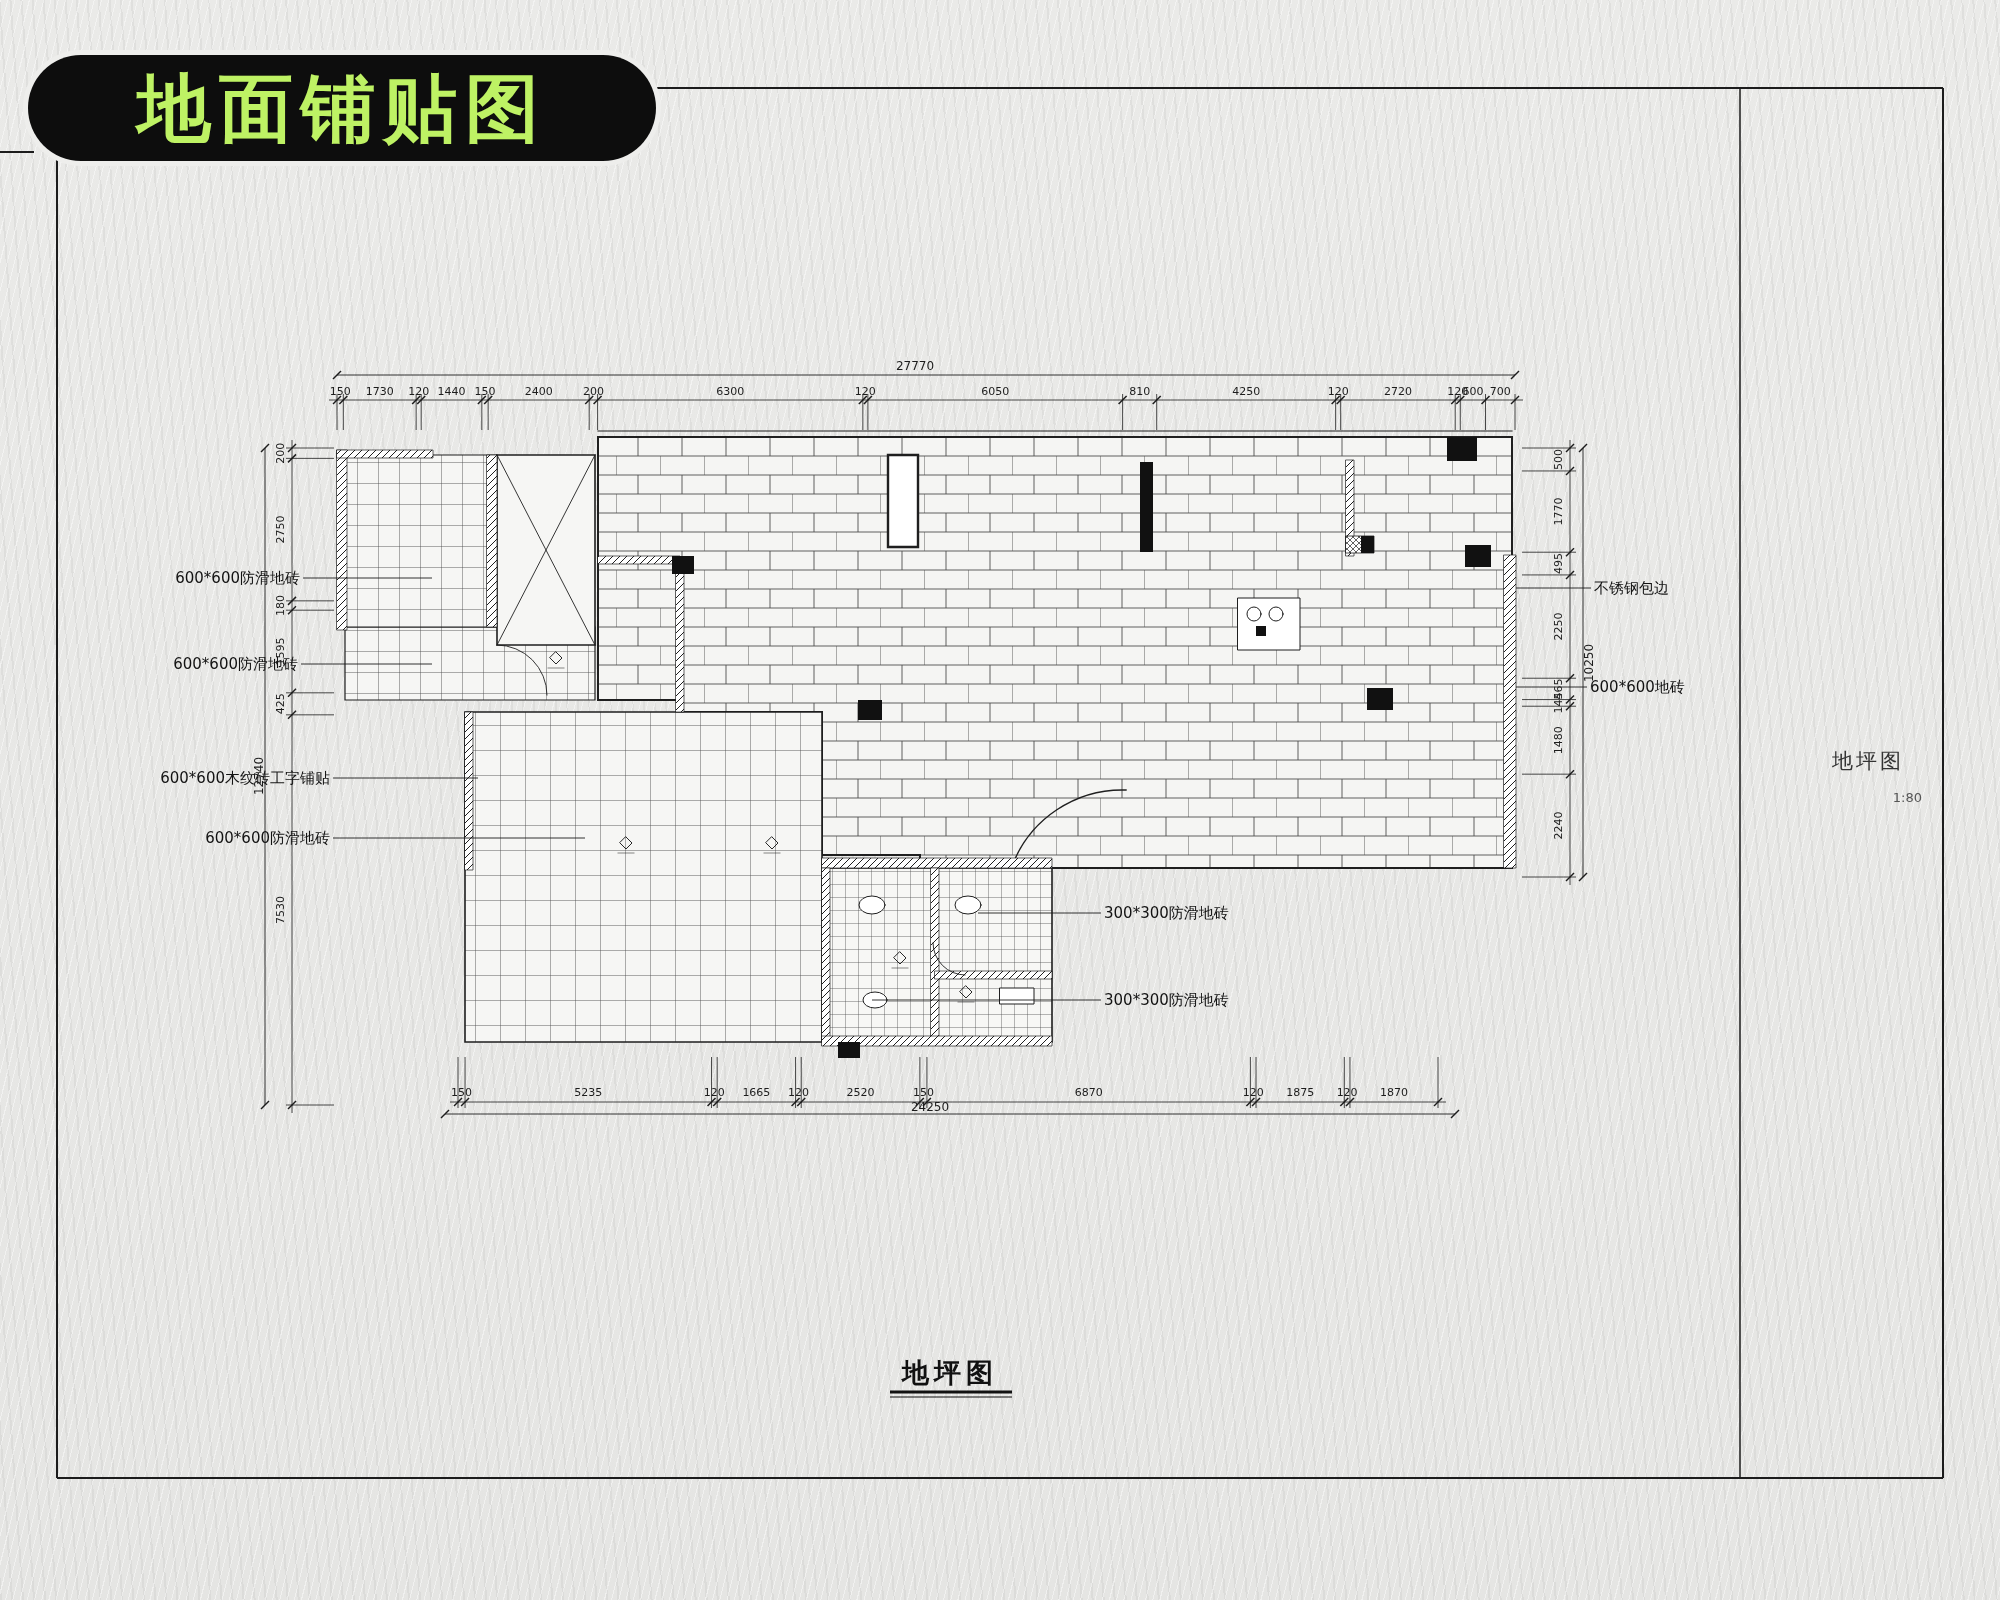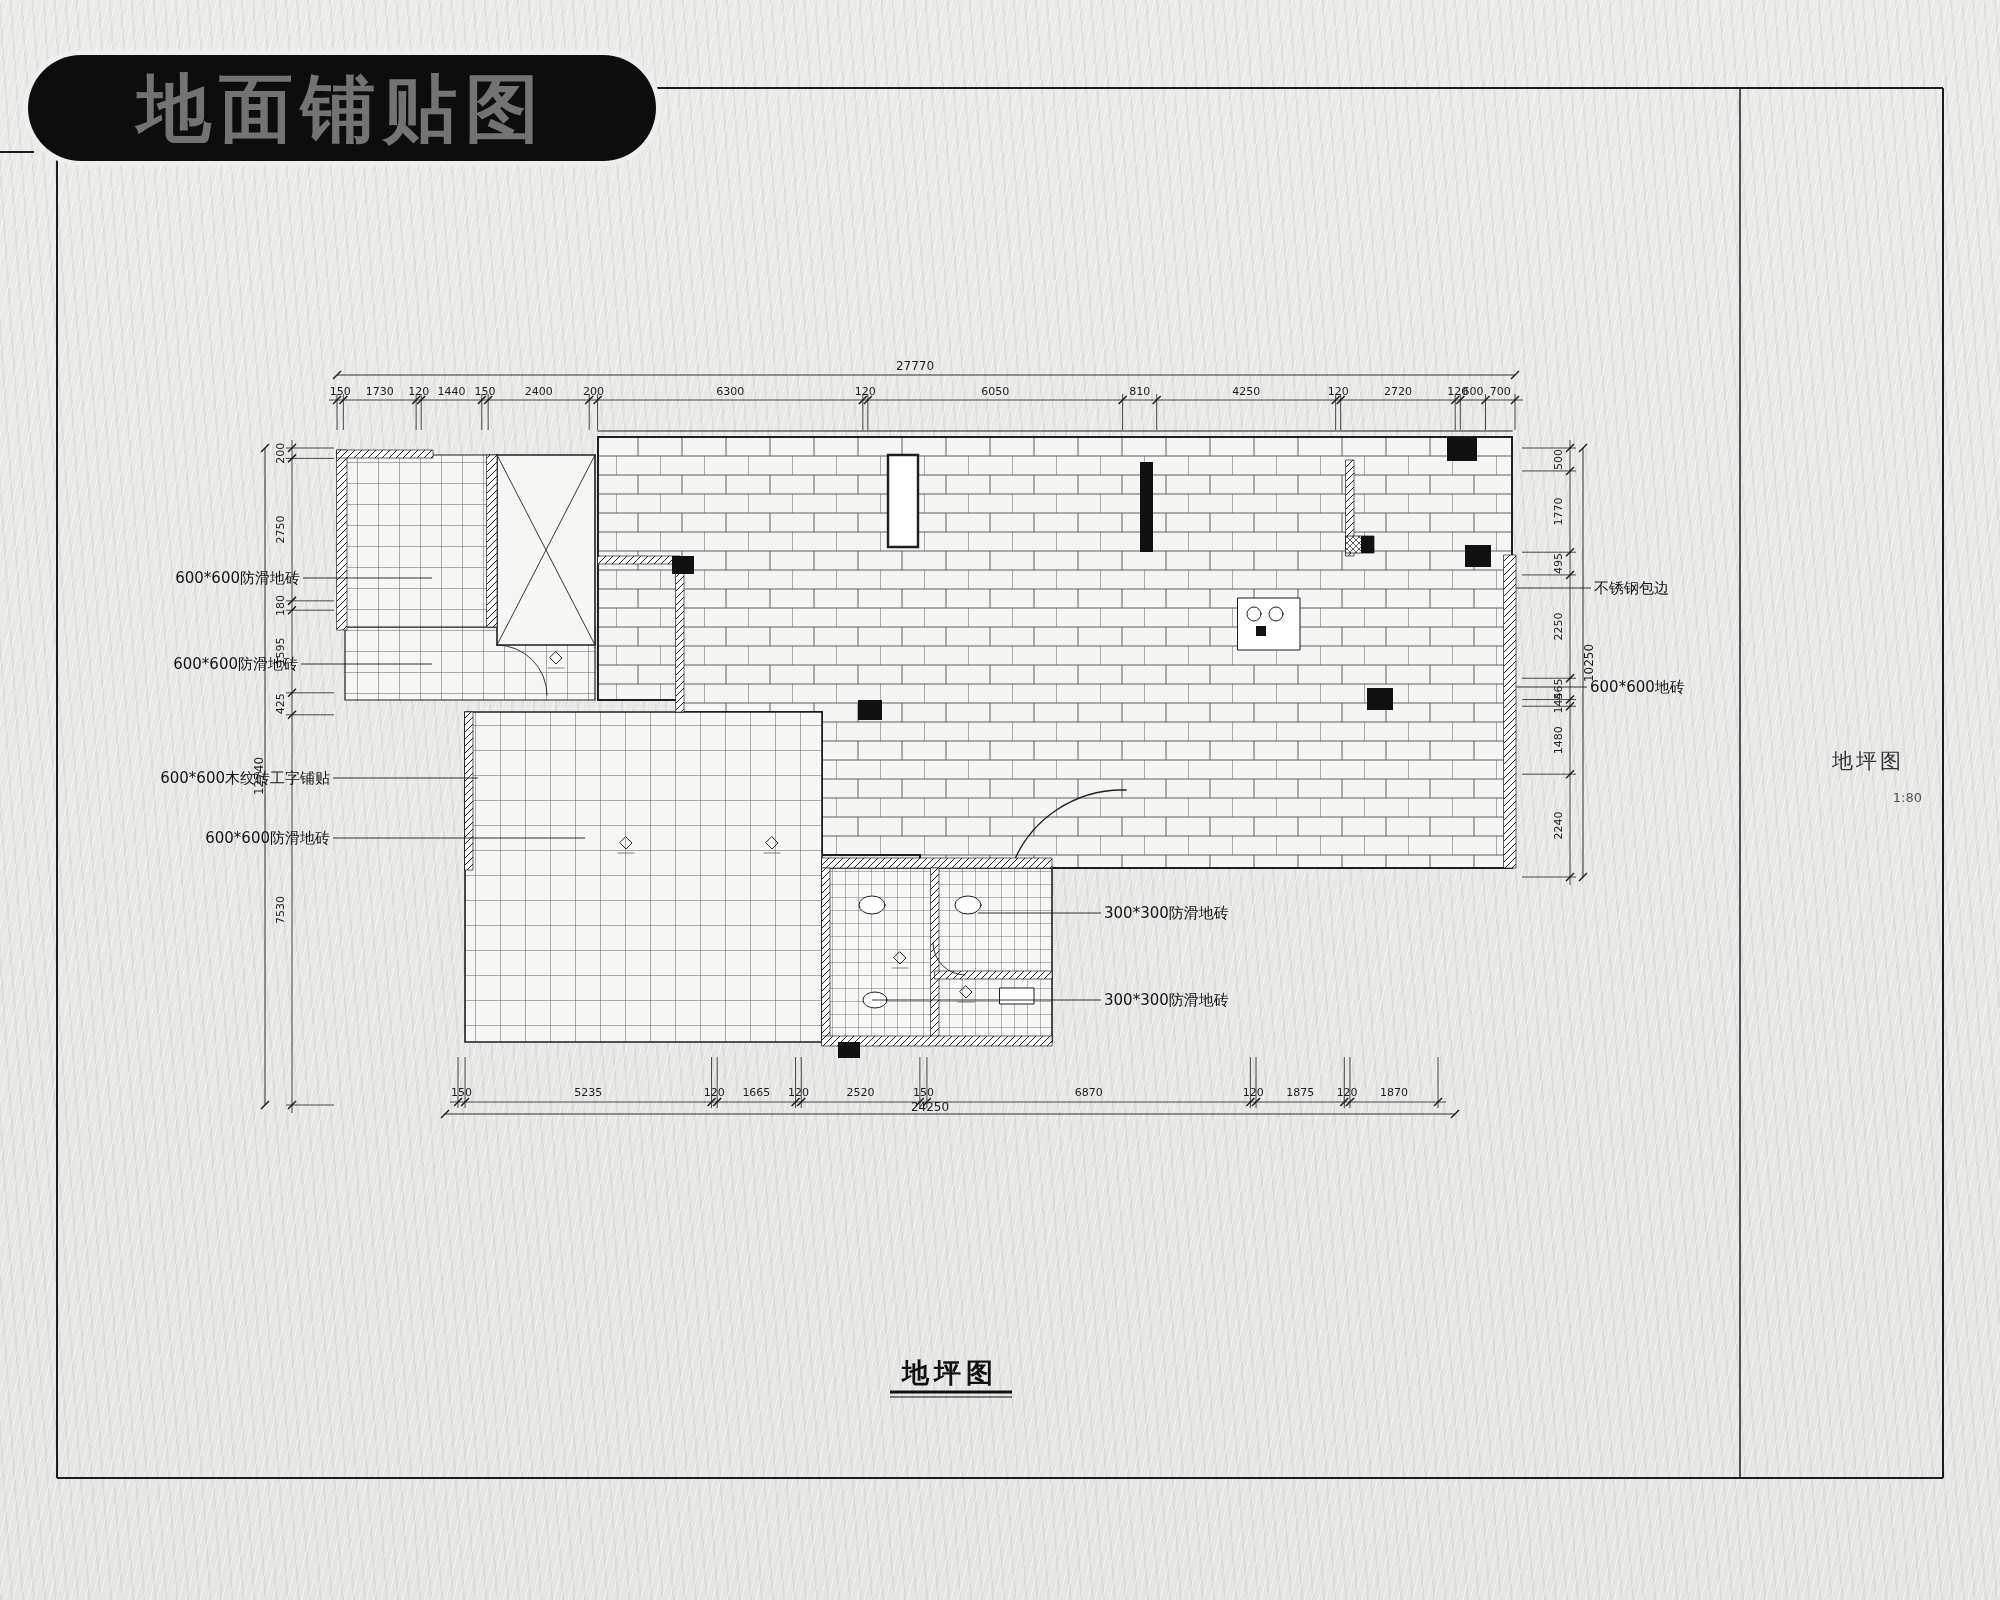--- a/index.html
+++ b/index.html
@@ -12,21 +12,21 @@
       linear-gradient(#eaeae8,#e5e5e3);
   }
   .sheet{position:absolute;left:0;top:0;}
   .pill{
     position:absolute;left:28px;top:55px;width:628px;height:106px;
     background:#0d0d0d;border-radius:56px;
     box-shadow:0 0 0 5px #eeeeec;
     display:flex;align-items:center;justify-content:center;
   }
   .pill span{
-    color:#737373;font-size:74px;font-weight:900;letter-spacing:8px;
+    color:#bef264;font-size:74px;font-weight:900;letter-spacing:8px;
     font-family:"DejaVu Sans",sans-serif;line-height:1;
   }
   svg line, svg path, svg rect, svg circle, svg ellipse{vector-effect:non-scaling-stroke;}
   .frame line{stroke:#1c1c1c;}
   .dim{font:11px "DejaVu Sans",sans-serif;fill:#1c1c1c;}
   .dimBig{font:12px "DejaVu Sans",sans-serif;fill:#1c1c1c;}
   .lbl{font:15px "DejaVu Sans",sans-serif;fill:#121212;}
   .cap{font:27px "DejaVu Sans",sans-serif;fill:#111;letter-spacing:5px;font-weight:bold;}
   .cap2{font:21px "DejaVu Sans",sans-serif;fill:#333;letter-spacing:3px;}
   .scale{font:13px "DejaVu Sans",sans-serif;fill:#555;}

